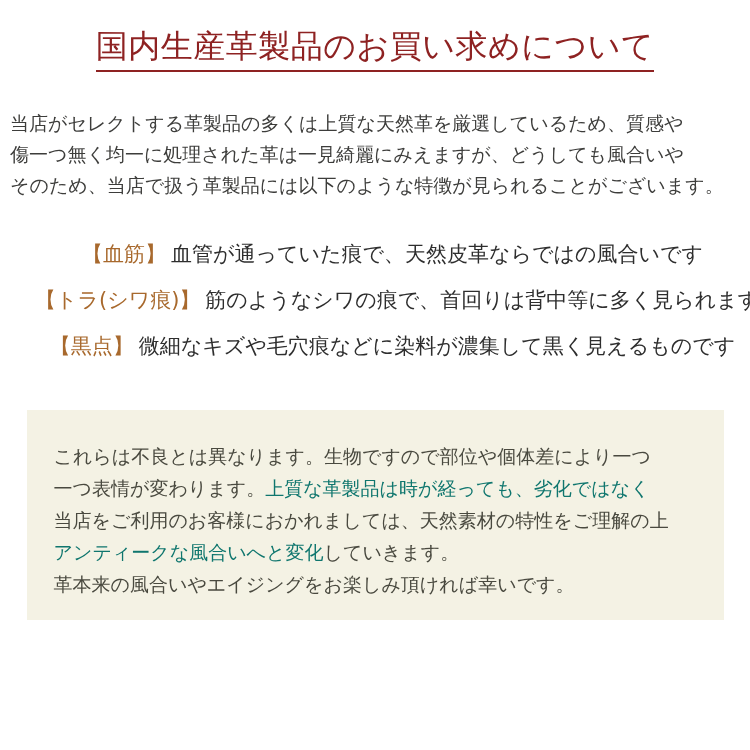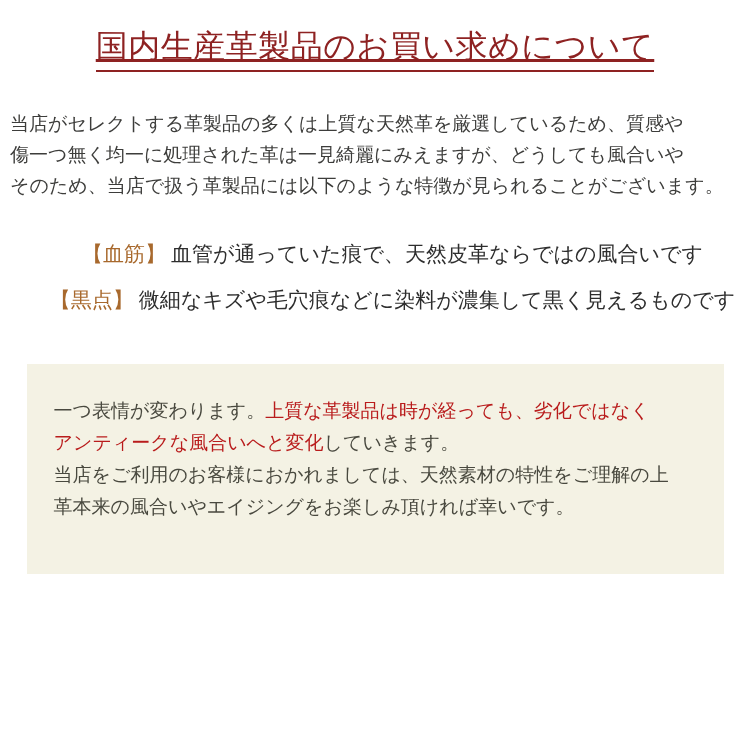--- a/index.html
+++ b/index.html
@@ -16,21 +16,20 @@
   .page-title {
     display: inline-block;
     font-family: "DejaVu Serif", serif;
     font-size: 32px;
     line-height: 1.15;
     color: #8e2222;
     border-bottom: 2px solid #8e2222;
     padding-bottom: 5px;
     letter-spacing: 0.5px;
     white-space: nowrap;
-    text-decoration: underline;
   }
   .intro {
     margin-top: 36px;
     padding: 0 10px;
     font-family: "DejaVu Serif", serif;
     font-size: 19px;
     line-height: 31px;
     color: #3d3d3b;
   }
   .intro-line { white-space: nowrap; }
@@ -57,50 +56,56 @@
     background: #f4f2e4;
     padding: 30px 26px 0 27px;
   }
   .note-line {
     font-family: "DejaVu Serif", serif;
     font-size: 19px;
     line-height: 32px;
     color: #49493f;
     white-space: nowrap;
   }
-  .note-red { color: #b91c1c; }
+  .note-red { color: #0f766e; }
 </style>
 </head>
 <body>
 
 <div class="title-wrap">
   <span class="page-title">国内生産革製品のお買い求めについて</span>
 </div>
 
 <div class="intro">
   <div class="intro-line">当店がセレクトする革製品の多くは上質な天然革を厳選しているため、質感や</div>
   <div class="intro-line">傷一つ無く均一に処理された革は一見綺麗にみえますが、どうしても風合いや</div>
   <div class="intro-line">そのため、当店で扱う革製品には以下のような特徴が見られることがございます。</div>
 </div>
 
 <div class="features">
   <div class="feature-item">
     <span class="feature-term">【血筋】</span><span class="feature-desc">血管が通っていた痕で、天然皮革ならではの風合いです</span>
   </div>
   <div class="feature-item">
+    <span class="feature-term">【トラ(シワ痕)】</span><span class="feature-desc">筋のようなシワの痕で、首回りは背中等に多く見られます</span>
+  </div>
+  <div class="feature-item">
     <span class="feature-term">【黒点】</span><span class="feature-desc">微細なキズや毛穴痕などに染料が濃集して黒く見えるものです</span>
   </div>
 </div>
 
 <div class="note-box">
   <div class="note-line">
+    <span>これらは不良とは異なります。生物ですので部位や個体差により一つ</span>
+  </div>
+  <div class="note-line">
     <span>一つ表情が変わります。</span><span class="note-red">上質な革製品は時が経っても、劣化ではなく</span>
   </div>
   <div class="note-line">
-    <span class="note-red">アンティークな風合いへと変化</span><span>していきます。</span>
+    <span>当店をご利用のお客様におかれましては、天然素材の特性をご理解の上</span>
   </div>
   <div class="note-line">
-    <span>当店をご利用のお客様におかれましては、天然素材の特性をご理解の上</span>
+    <span class="note-red">アンティークな風合いへと変化</span><span>していきます。</span>
   </div>
   <div class="note-line">
     <span>革本来の風合いやエイジングをお楽しみ頂ければ幸いです。</span>
   </div>
 </div>
 
 </body></html>

